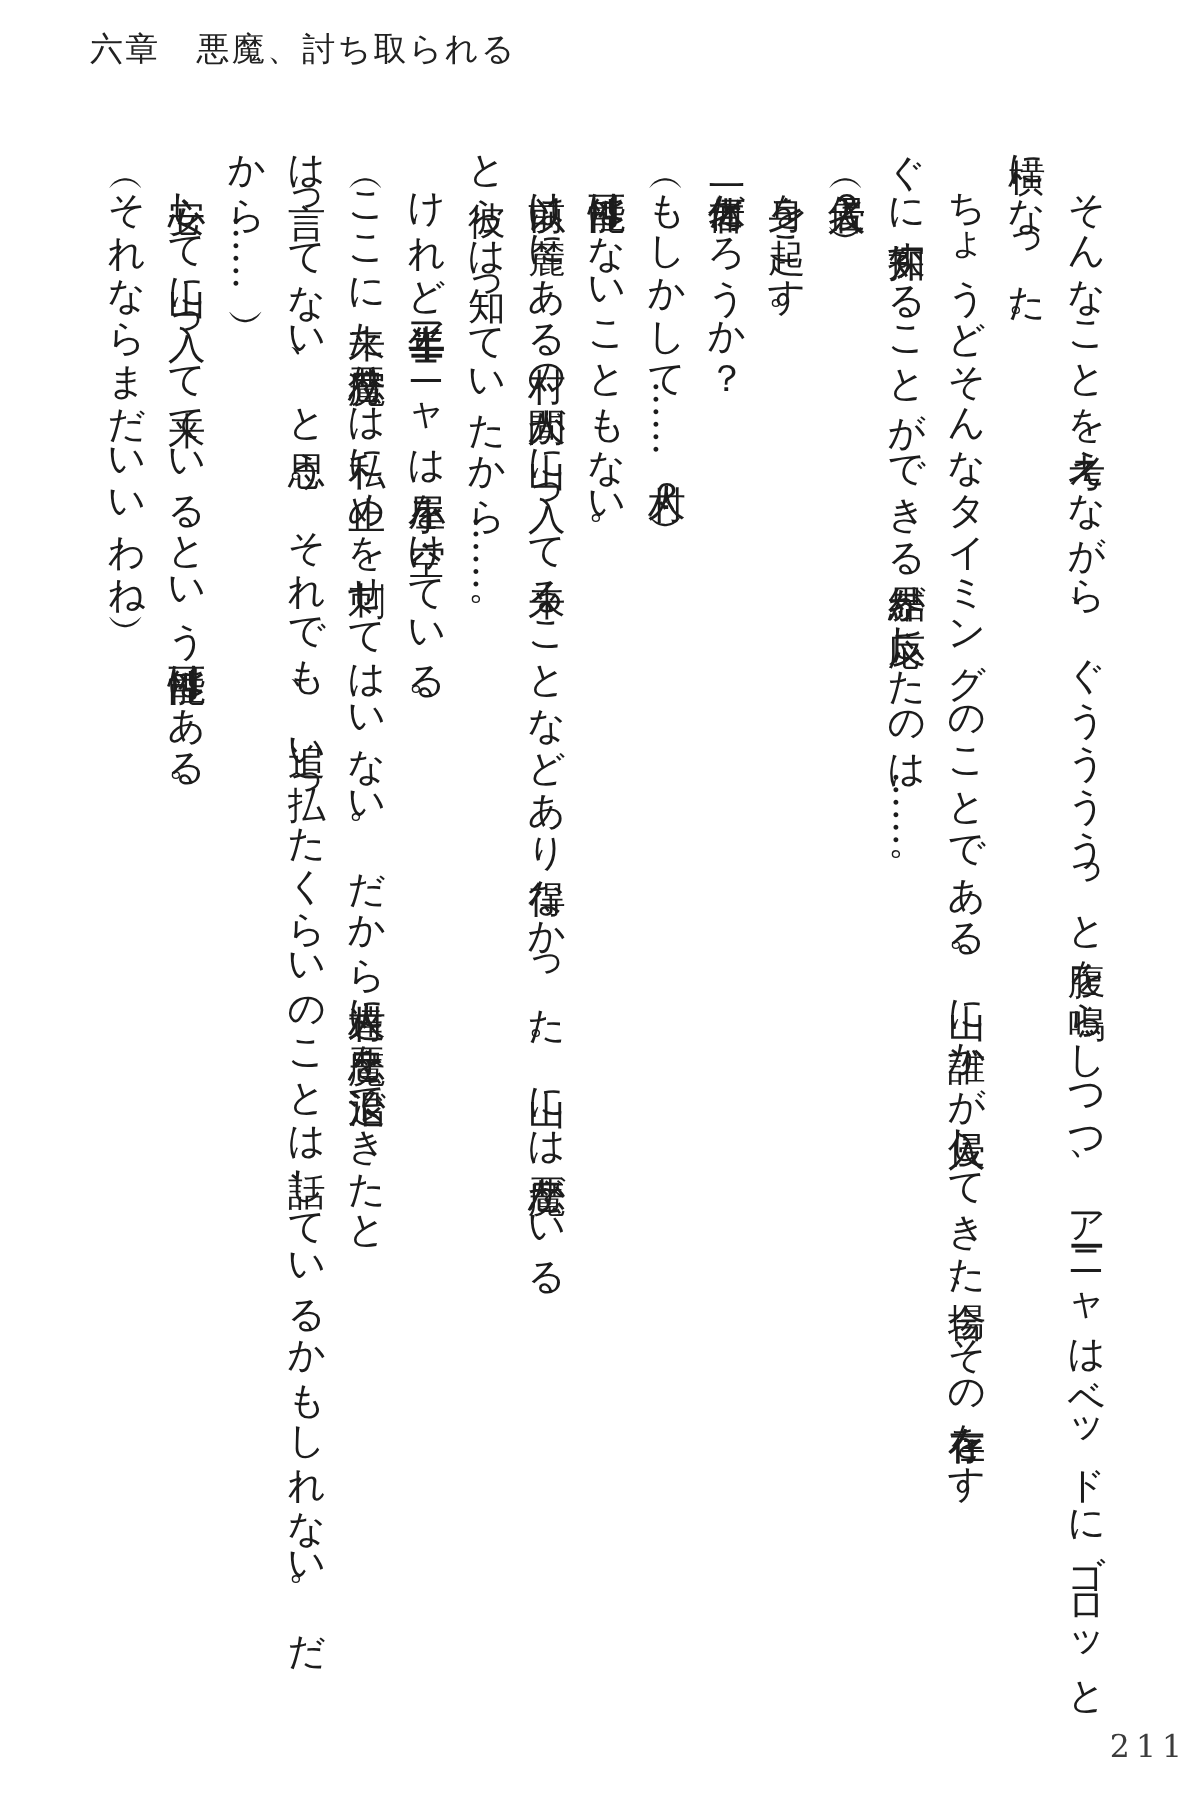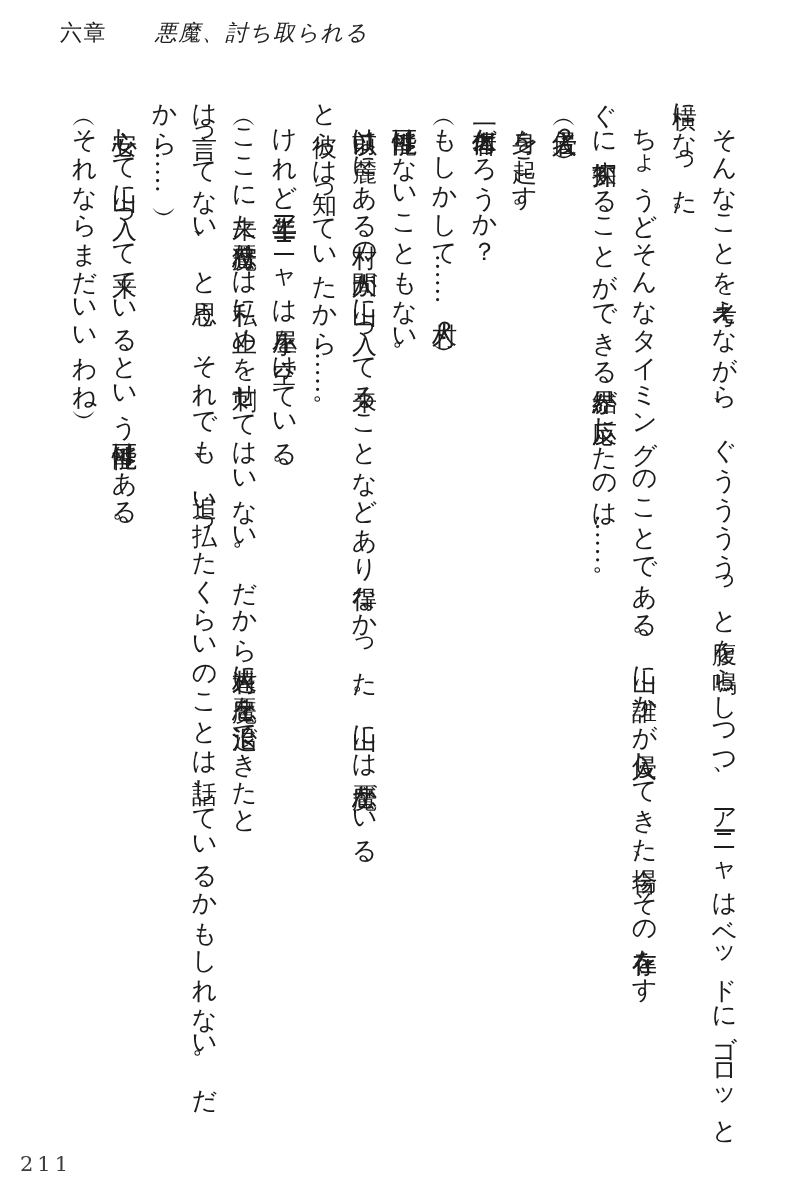--- a/index.html
+++ b/index.html
@@ -26,22 +26,21 @@
   .chapter-header {
     position: absolute;
     left: 60px;
     top: 18px;
     font-size: 22px;
     letter-spacing: 1.5px;
     color: #222222;
     white-space: nowrap;
   }
   .chapter-header .chapter-title {
-    margin-left: 48px;
-    font-style: italic;
+    margin-left: 24px;
   }
   
   .body-text {
     position: absolute;
     top: 86px;
     right: 48px;
     height: 1032px;
     writing-mode: vertical-rl;
     text-orientation: mixed;
     font-size: 25px;
@@ -53,21 +52,21 @@
     padding: 0;
     line-height: 40px;
     white-space: pre;
   }
   
   .page-number {
     position: absolute;
     left: 20px;
     right: 0;
     top: 1152px;
-    text-align: left;
+    text-align: right;
     font-size: 21px;
     letter-spacing: 4px;
     color: #3c3c3c;
     font-family: "DejaVu Serif", "Liberation Serif", serif;
   }
 </style>
 </head>
 <body>
 
 <div class="page">

